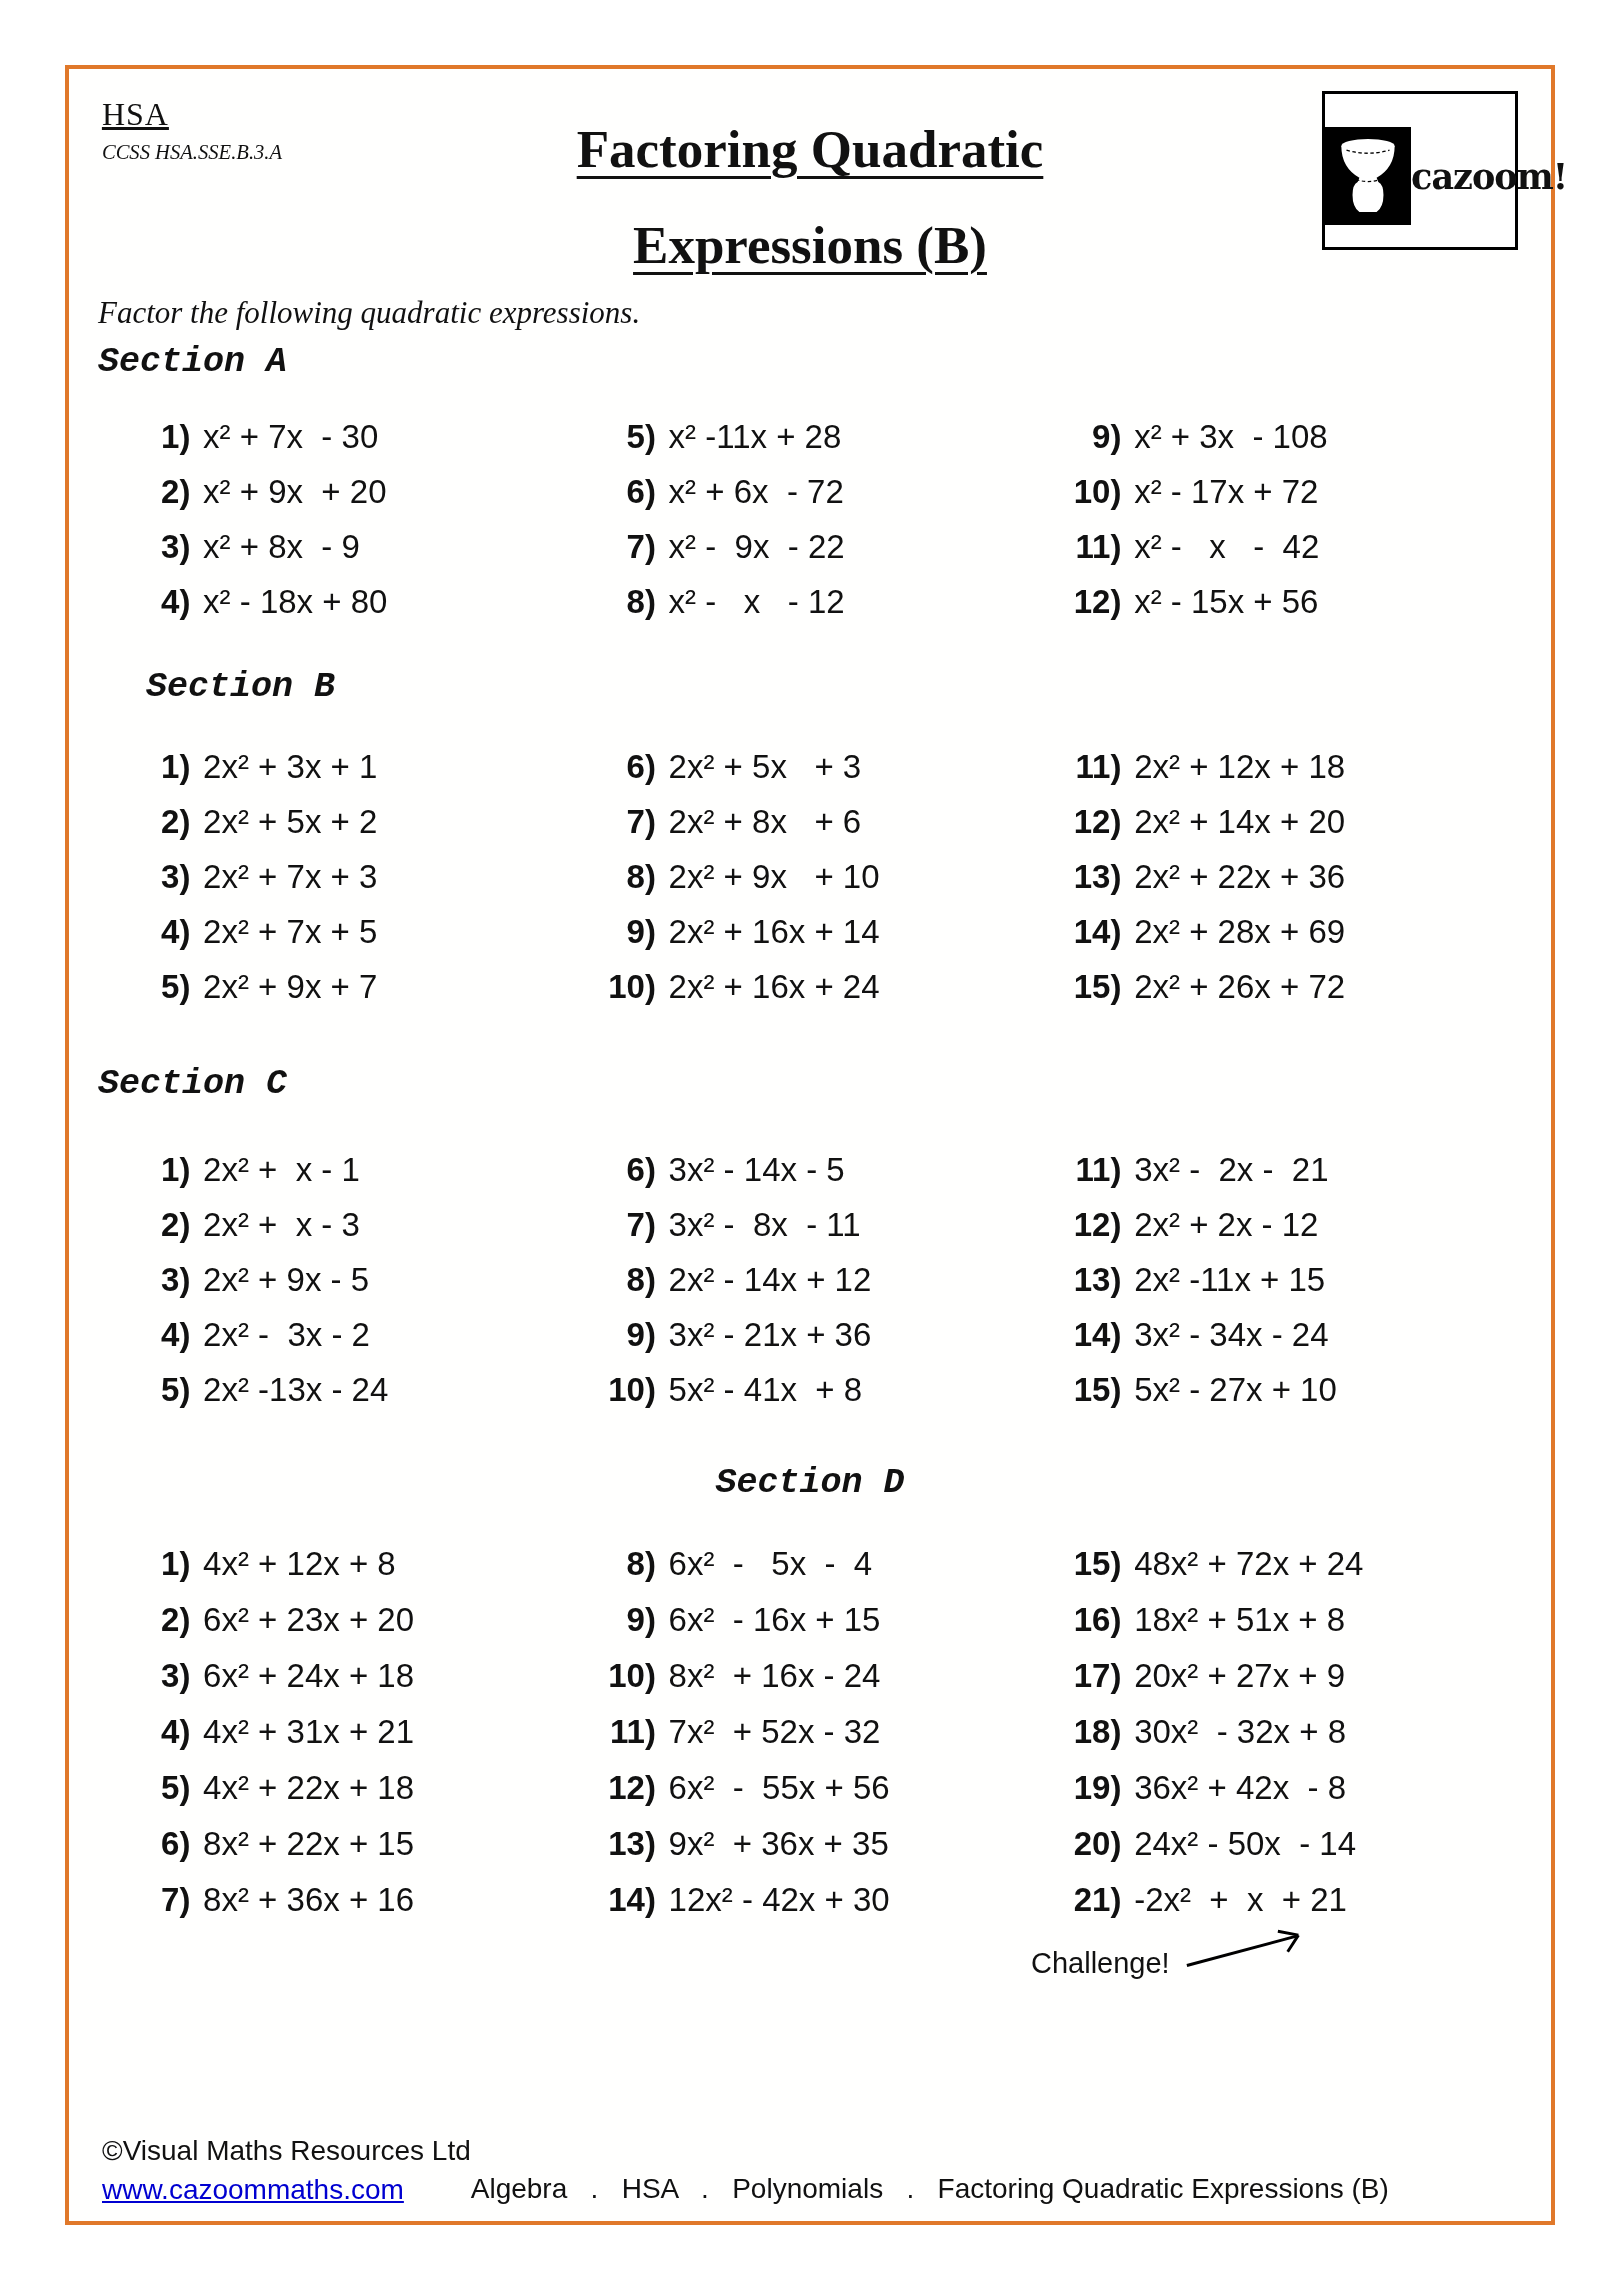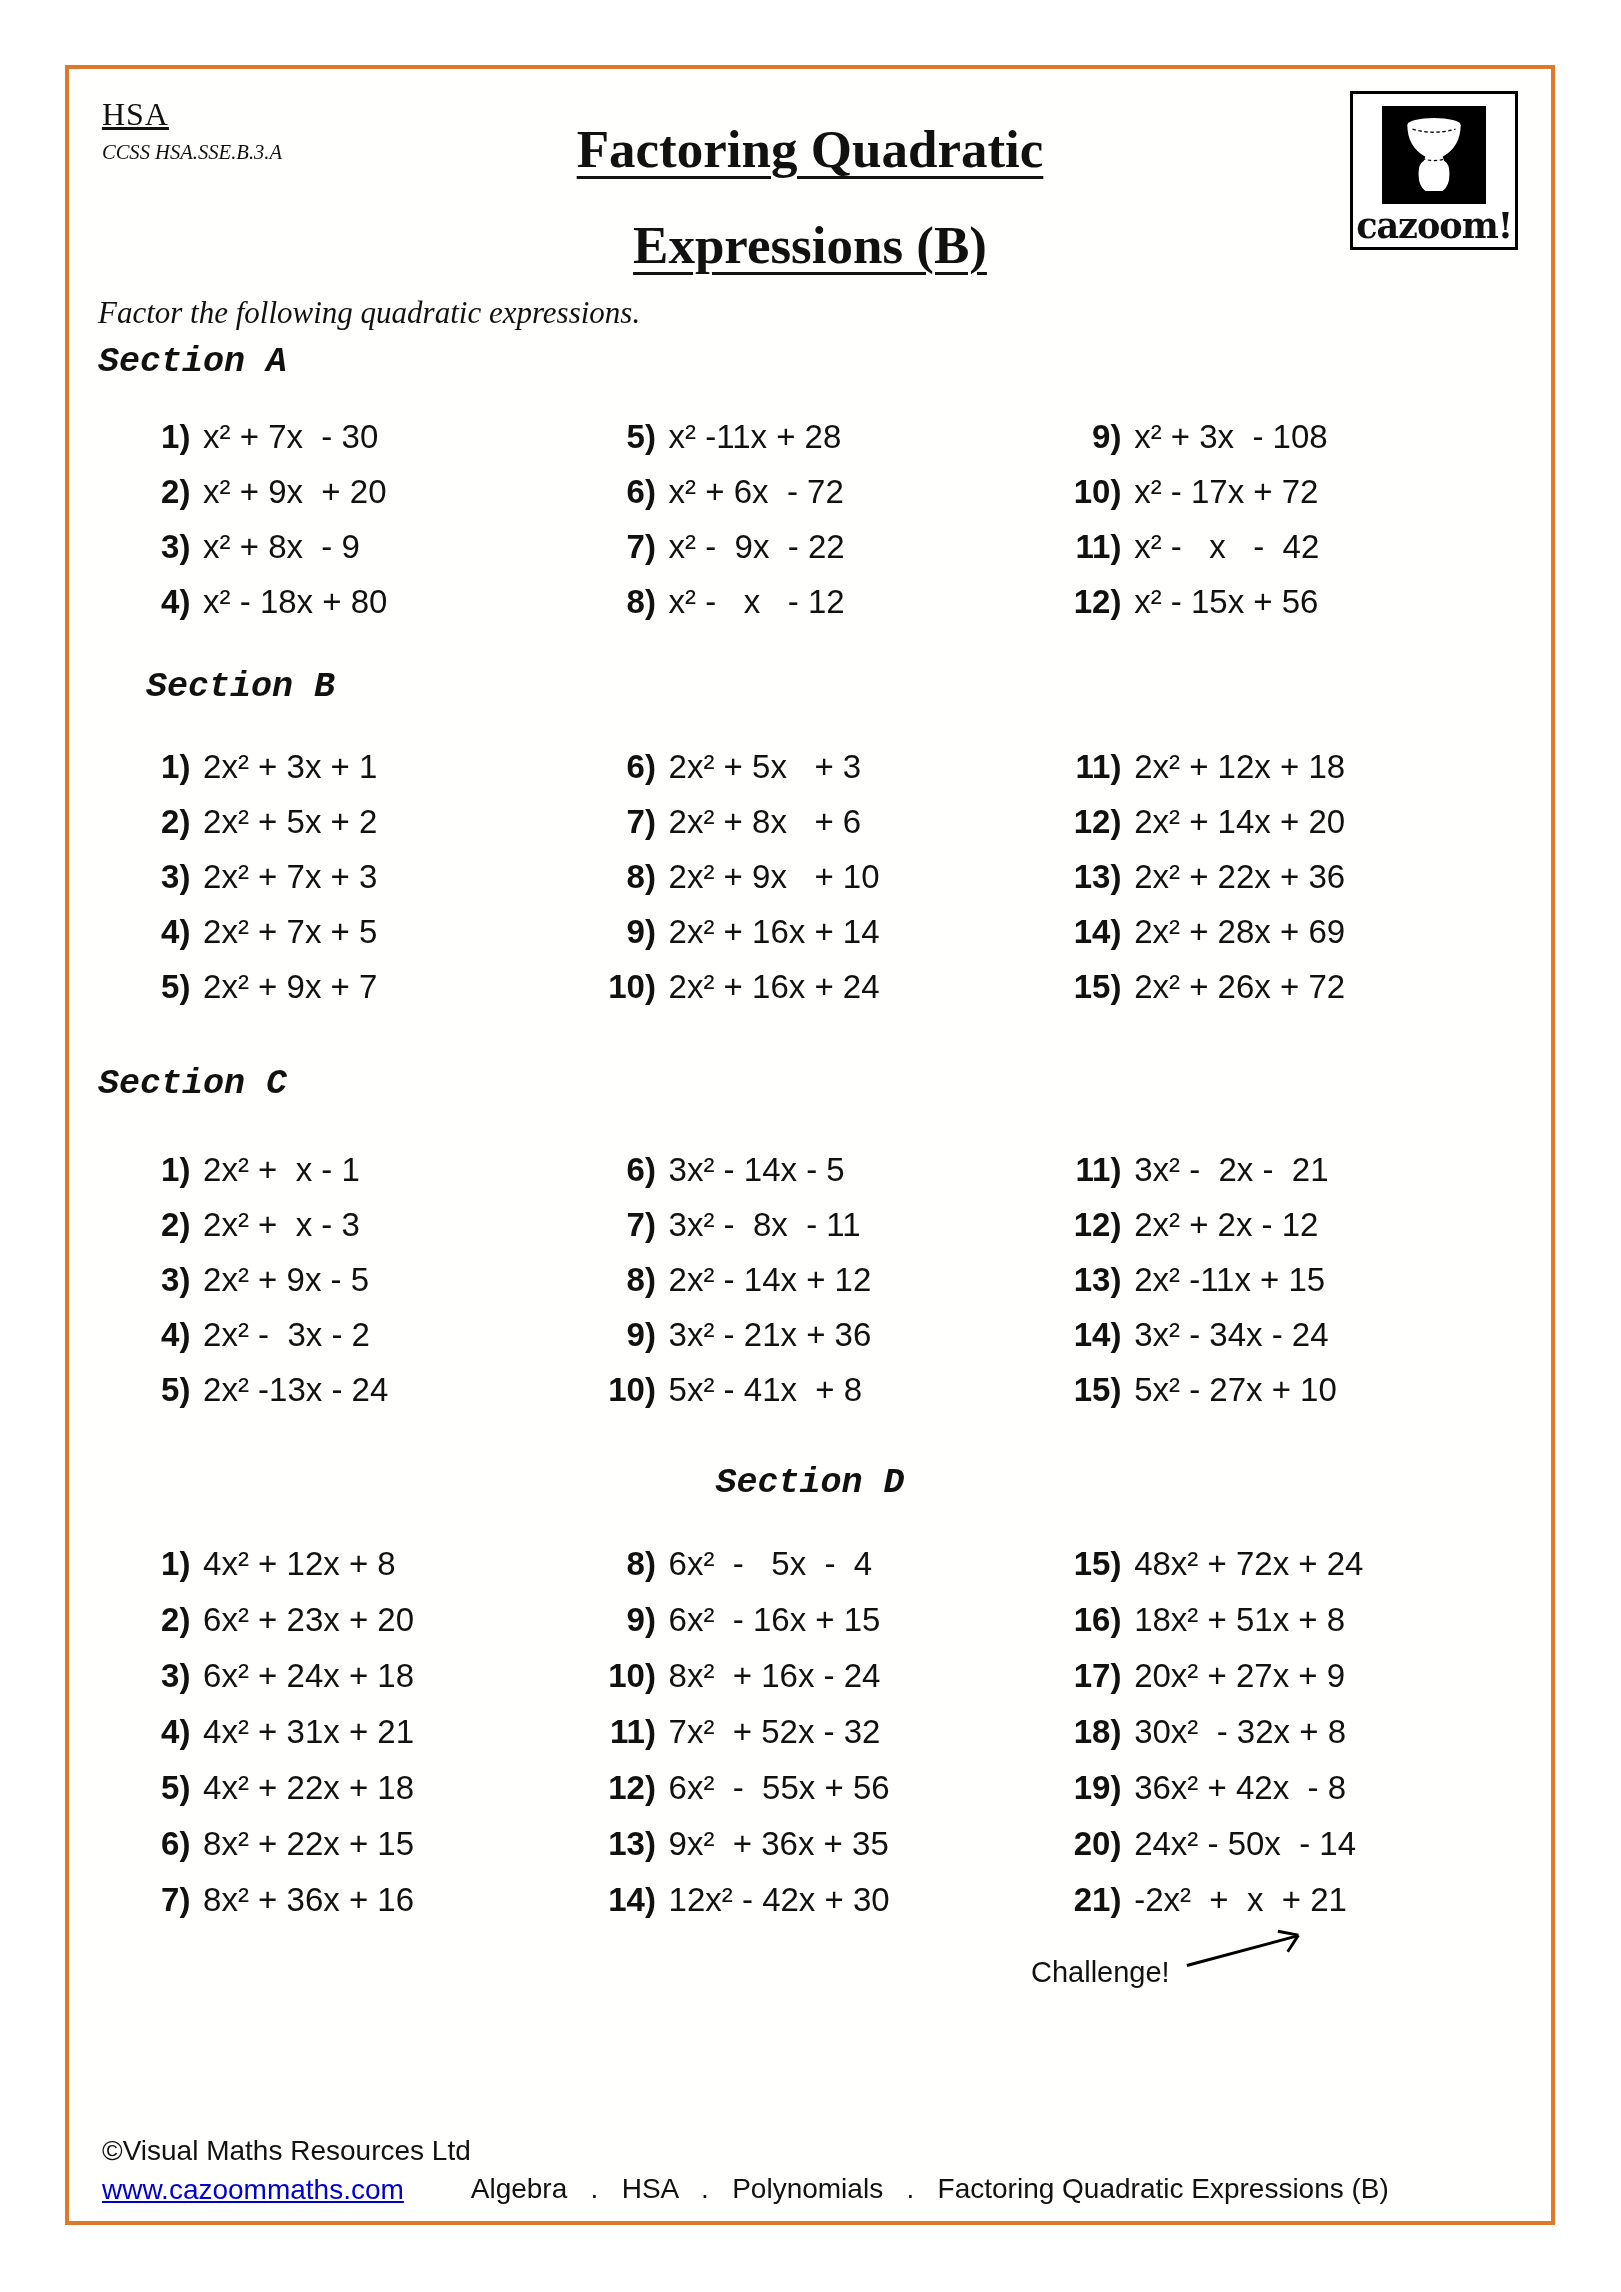--- a/index.html
+++ b/index.html
@@ -39,24 +39,24 @@
     font-family: "Liberation Serif", serif;
     font-weight: bold;
     font-size: 53px;
     line-height: 1.82;
     text-decoration: underline;
     text-decoration-thickness: 2.9px;
     text-underline-offset: 8.8px;
   }
   .logo {
     position: absolute; top: 2px; right: 3.9px;
-    width: 168px; height: 159px;
+    width: 196px; height: 159px;
     border: 3.9px solid #000;
     background: #fff;
-    display: flex; flex-direction: column; align-items: center;
+    display: flex; flex-direction: row; align-items: center;
     padding-top: 12.7px;
   }
   .drumbox {
     width: 104px; height: 98px; background: #000;
     display: flex; align-items: center; justify-content: center;
   }
   .drumbox svg { width: 86px; height: 86px; }
   .logo-text {
     font-family: "DejaVu Serif", serif;
     font-weight: bold; font-size: 35px; margin-top: 1px;
@@ -97,21 +97,21 @@
     text-align: right;
     font-weight: bold;
     margin-right: 12.7px;
     white-space: pre;
   }
   .pexpr { white-space: pre; }
   
   .challenge {
     margin-left: 933px;
     margin-top: 9.8px;
-    display: flex; align-items: flex-end;
+    display: flex; align-items: center;
     font-size: 29px;
   }
   .challenge-arrow { margin-left: 11.8px; transform: translateY(-17.6px); }
   
   .footer {
     position: absolute;
     left: 33px; right: 33px; bottom: 11.8px;
     display: flex; align-items: flex-end;
     font-size: 28px;
   }

